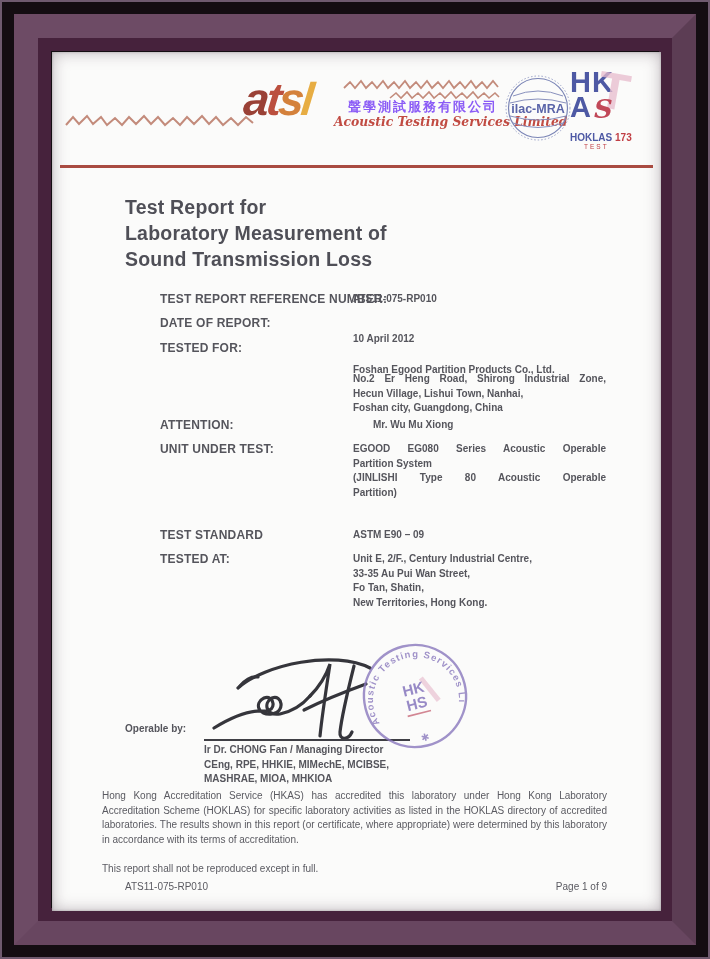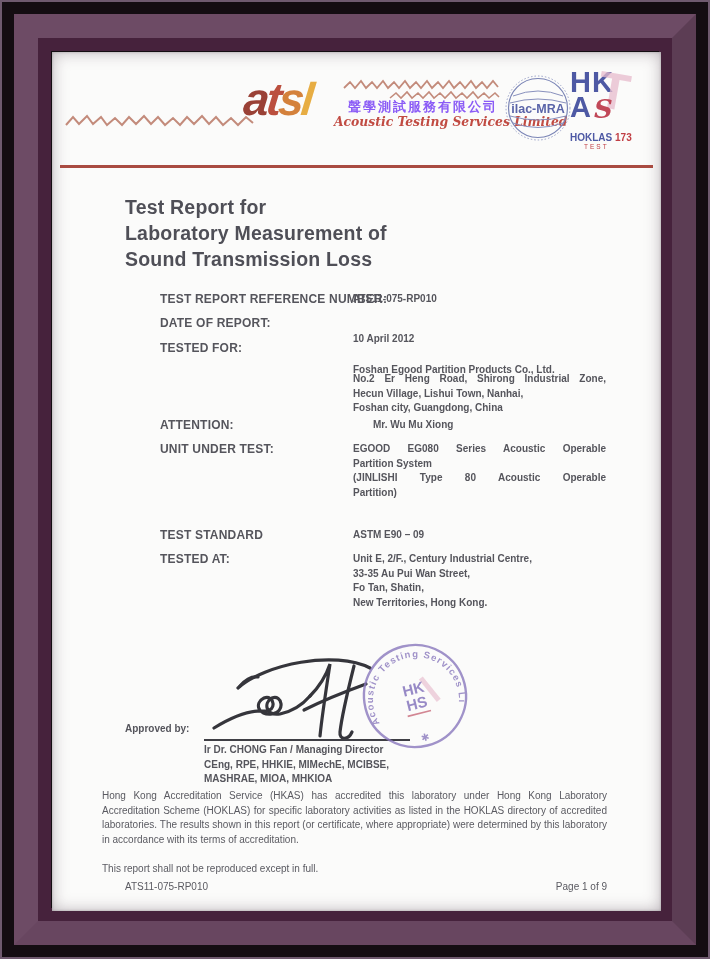--- a/index.html
+++ b/index.html
@@ -144,21 +144,21 @@
     <div class="abs val" style="top:476px;">ASTM E90 – 09</div>
 
     <div class="abs lbl" style="top:500px;">TESTED AT:</div>
     <div class="abs val" style="top:500px;">
       <div>Unit E, 2/F., Century Industrial Centre,</div>
       <div>33-35 Au Pui Wan Street,</div>
       <div>Fo Tan, Shatin,</div>
       <div>New Territories, Hong Kong.</div>
     </div>
 
-    <div class="abs approved">Approved by:</div>
+    <div class="abs approved">Operable by:</div>
     <svg class="abs sig-svg" width="212" height="95" viewBox="0 0 212 95">
       <g fill="none" stroke="#35353b" stroke-width="3.2" stroke-linecap="round">
         <path d="M30,38 C36,31 42,28 48,29"></path>
         <path d="M28,40 C55,16 125,2 160,20"></path>
         <path d="M4,80 C22,69 40,62 54,63 C68,64 64,46 54,50 C44,55 48,68 62,66 C76,64 72,46 62,50 C53,55 56,68 70,66 C84,63 94,55 100,48"></path>
         <path d="M100,48 C108,40 116,28 120,16 C116,42 112,68 110,88"></path>
         <path d="M144,18 C138,42 132,66 130,84 C129,92 138,93 142,84"></path>
         <path d="M94,62 C114,52 134,44 156,36"></path>
       </g>
     </svg>

